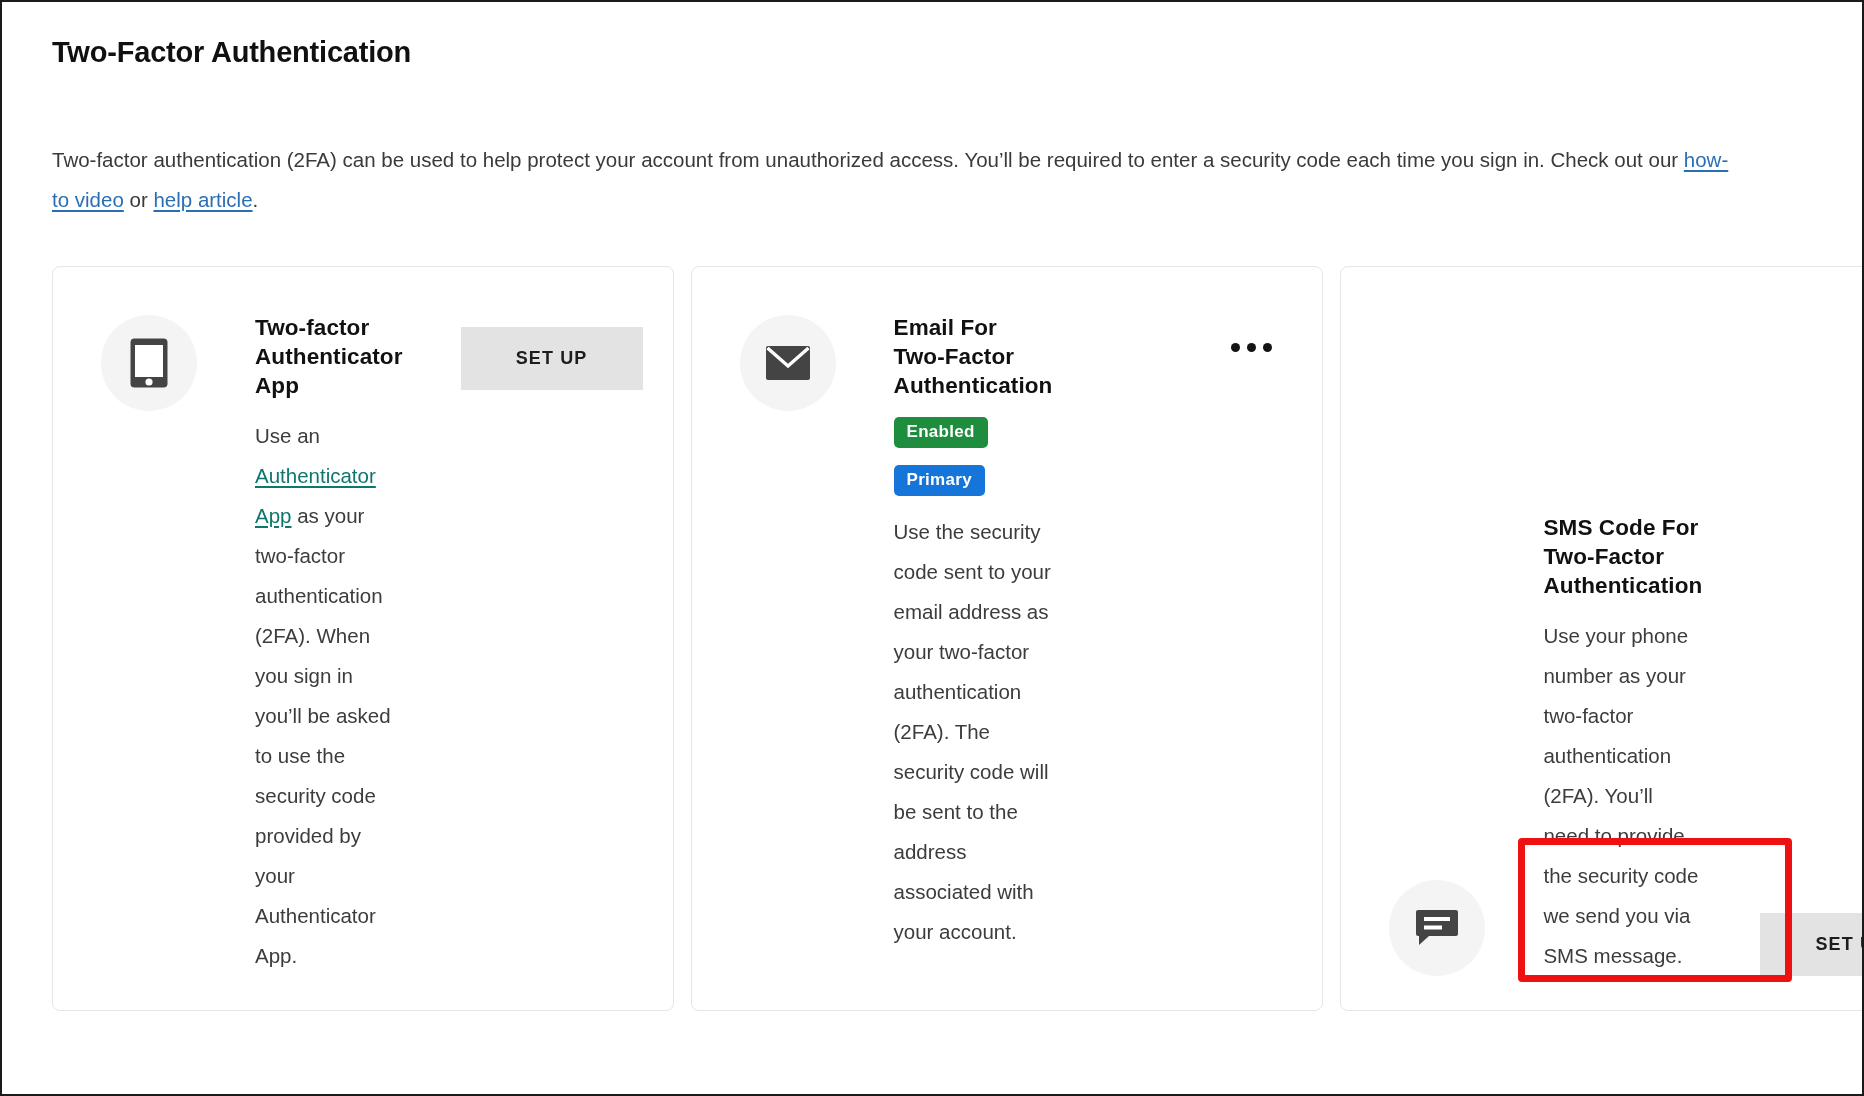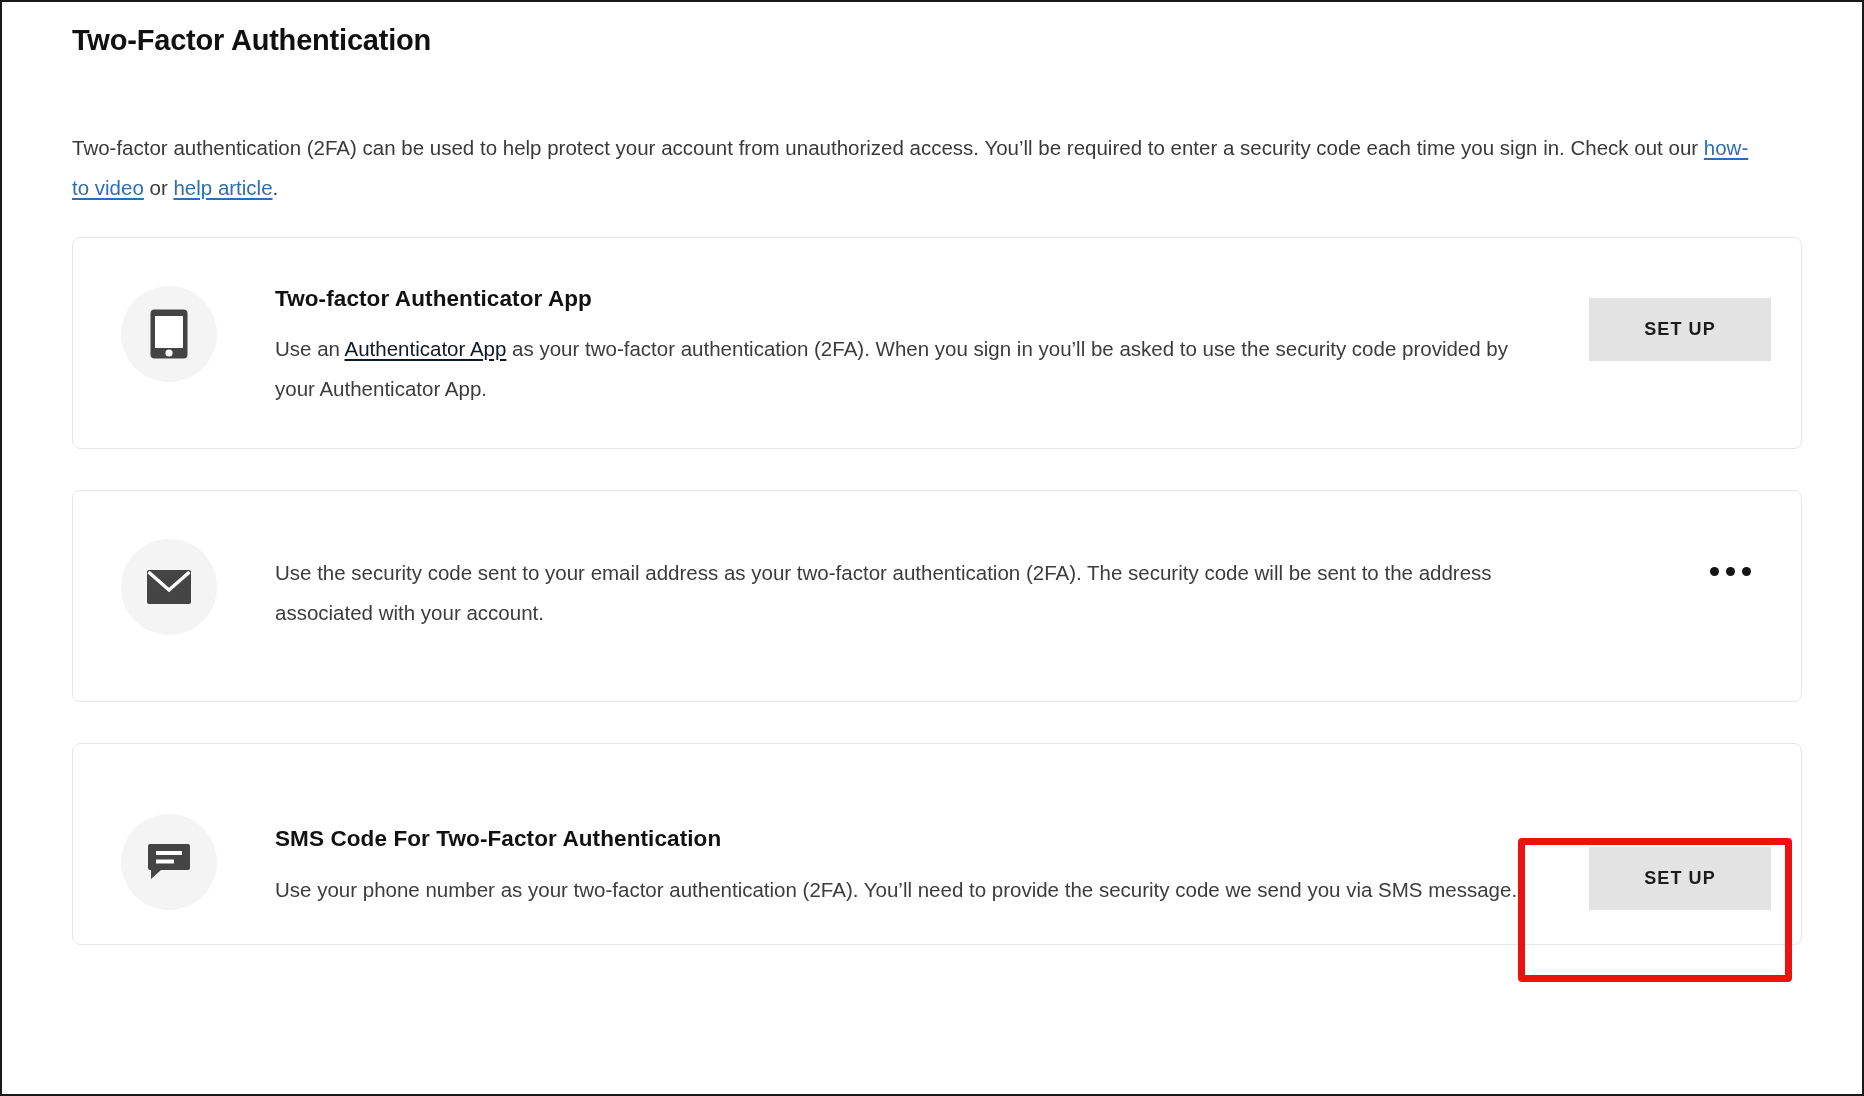--- a/index.html
+++ b/index.html
@@ -16,23 +16,23 @@
     position: relative;
     width: 1864px;
     height: 1096px;
     background: #ffffff;
     border: 2px solid #1a1a1a;
     overflow: hidden;
   }
 
   .content {
     position: absolute;
-    left: 0; top: 0;
+    left: 0; top: 12px;
     width: 1860px;
-    padding: 14px 60px 0 70px;
+    padding: 14px 60px 0 50px;
   }
 
   
   .page-title {
     font-size: 29px;
     font-weight: 700;
     color: #101010;
     letter-spacing: -0.2px;
     line-height: 1.3;
     margin-top: 6px;
@@ -49,24 +49,24 @@
   .intro a,
   .inline-link {
     color: #2a6fb5;
     text-decoration: underline;
     text-underline-offset: 3px;
     cursor: pointer;
   }
 
   
   .cards {
-    margin-top: 29px;
-    display: flex;
-    flex-direction: column;
-    gap: 41px;
+    margin-top: 46px;
+    display: flex;
+    flex-direction: row;
+    gap: 17px;
   }
 
   .card {
     position: relative;
     border: 1px solid #e6e6e6;
     border-radius: 8px;
     background: #ffffff;
     min-height: 212px;
     display: flex;
     align-items: flex-start;
@@ -124,21 +124,21 @@
   .badge-enabled { background: #1e8e3e; }
   .badge-primary { background: #1575d8; }
 
   .card-desc {
     margin-top: 16px;
     font-size: 20.5px;
     line-height: 40px;
     color: #3c3c3c;
     max-width: 1330px;
   }
-  .card-desc a { color: #0f172a; text-decoration: underline; text-underline-offset: 3px; cursor: pointer; }
+  .card-desc a { color: #0f766e; text-decoration: underline; text-underline-offset: 3px; cursor: pointer; }
 
   
   .card-action {
     flex: 0 0 auto;
     display: flex;
     align-items: flex-start;
     justify-content: flex-end;
     padding-top: 26px;
     min-width: 240px;
   }
@@ -215,20 +215,25 @@
       </div>
 
       <div class="card card-email">
         <div class="icon-bubble">
           <svg width="46" height="36" viewBox="0 0 46 36" aria-hidden="true">
             <rect x="1" y="1" width="44" height="34" rx="2" fill="#444444"></rect>
             <path d="M2.5 3 L23 21 L43.5 3" fill="none" stroke="#ffffff" stroke-width="3.4"></path>
           </svg>
         </div>
         <div class="card-body">
+          <div class="card-title-row">
+            <span class="card-title">Email For Two-Factor Authentication</span>
+            <span class="badge badge-enabled">Enabled</span>
+            <span class="badge badge-primary">Primary</span>
+          </div>
           <p class="card-desc">Use the security code sent to your email address as your two-factor authentication (2FA). The security code will be sent to the address associated with your account.</p>
         </div>
         <div class="card-action">
           <button class="btn-more">
             <span class="dot"></span>
             <span class="dot"></span>
             <span class="dot"></span>
           </button>
         </div>
       </div>

